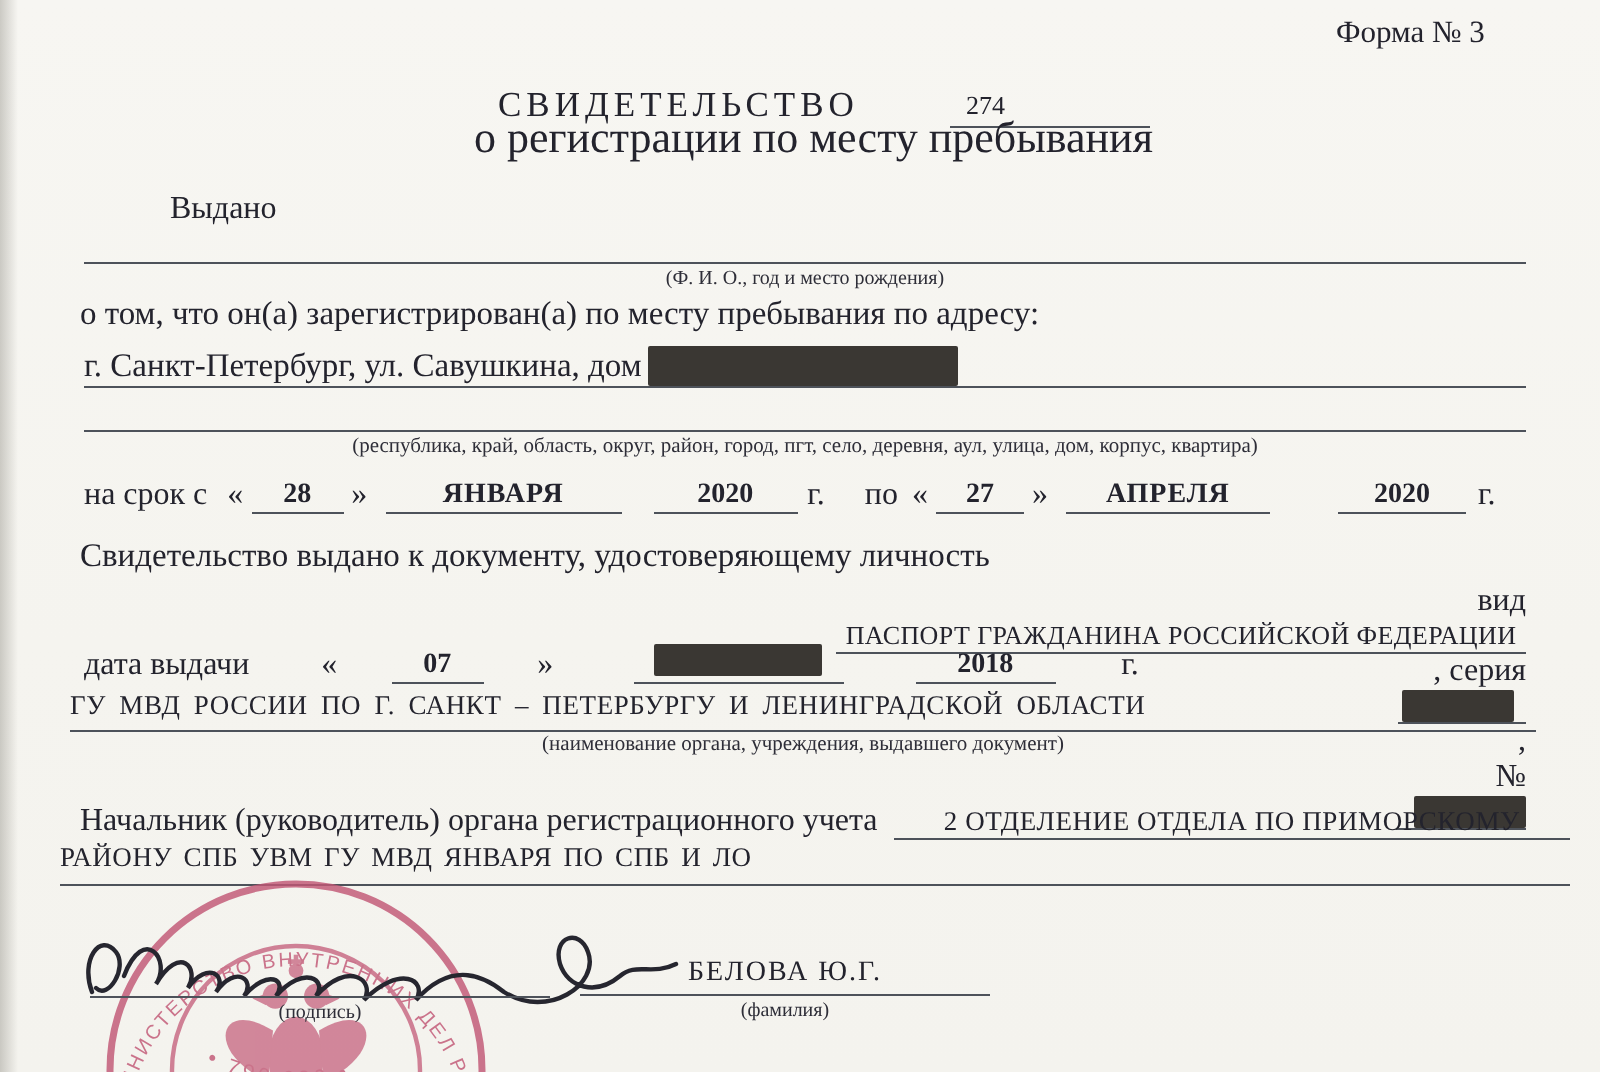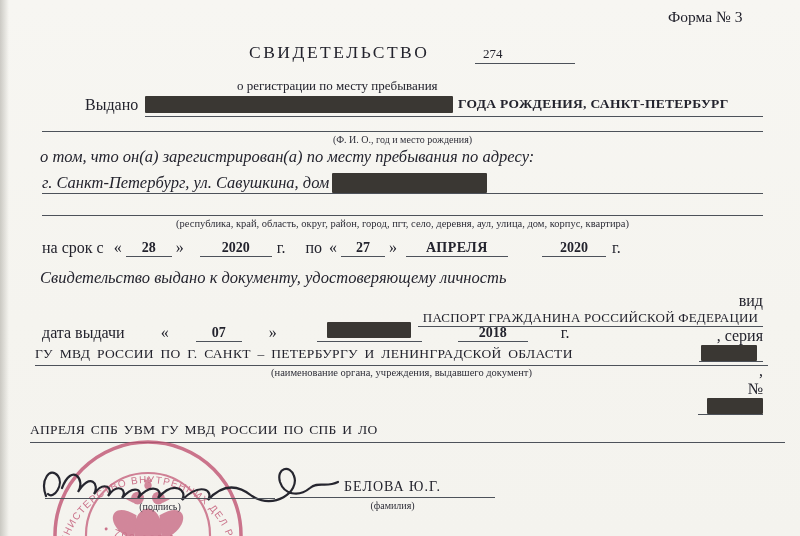--- a/index.html
+++ b/index.html
@@ -6,21 +6,21 @@
   .page {
     position:relative; width:800px; height:536px; overflow:hidden;
     background:linear-gradient(180deg,#f7f6f2 0%, #f5f4ef 60%, #f4f3ee 100%);
     font-family:"Liberation Serif","DejaVu Serif",serif;
     color:#23232d;
   }
   .page::before{ content:''; position:absolute; left:0; top:0; width:9px; height:100%;
     background:linear-gradient(90deg, rgba(150,148,140,0.45), rgba(246,245,241,0)); pointer-events:none; }
   .abs { position:absolute; }
   .t16 { font-size:16px; }
-  .t165 { font-size:16.5px;font-style:italic; }
+  .t165 { font-size:16.5px; }
   .caps { font-size:13.5px; letter-spacing:0.3px; }
   .bold { font-weight:bold; }
   .u { border-bottom:1.6px solid #4d525a; }
   .hline { border-top:1.6px solid #4d525a; height:0; }
   .cap { font-size:10px; color:#2e2e38; text-align:center; white-space:nowrap; }
   .redact { display:inline-block; background:#3a3733; border-radius:1px; }
   .flexrow { display:flex; align-items:flex-end; }
   .cell { text-align:center; }
   .stamp-stroke { stroke:var(--stamp-color,#c25876); fill:none; }
   .stamp-fill { fill:var(--stamp-color,#c25876); }
@@ -29,48 +29,43 @@
 <body>
 
 <div class="page">
 
   <div class="abs" style="left:668px; top:8px; font-size:15.5px;">Форма № 3</div>
 
   <div class="abs" style="left:249px; top:42px; font-size:17.5px; letter-spacing:2.5px;">СВИДЕТЕЛЬСТВО</div>
   <div class="abs u" style="left:475px; top:44px; width:100px; height:19px;">
     <span style="font-size:13px; padding-left:8px;">274</span>
   </div>
-  <div class="abs" style="left:237px; top:78px; font-size:13px;">о регистрации по месту пребывания</div>
+  <div class="abs" style="left:237px; top:56px; font-size:22px;">о регистрации по месту пребывания</div>
 
   <div class="abs t16" style="left:85px; top:96px;">Выдано</div>
-  <div class="abs u" style="left:145px; top:92px; width:618px; height:24px;">
-    <div class="flexrow" style="height:100%; align-items:center;">
-      <span class="redact" style="width:308px; height:17px;"></span>
-      <span class="caps bold" style="margin-left:5px; white-space:nowrap;">ГОДА РОЖДЕНИЯ, САНКТ-ПЕТЕРБУРГ</span>
-    </div>
-  </div>
   <div class="abs hline" style="left:42px; top:131px; width:721px;"></div>
   <div class="abs cap" style="left:42px; top:134px; width:721px;">(Ф. И. О., год и место рождения)</div>
 
   <div class="abs t165" style="left:40px; top:147px;">о том, что он(а) зарегистрирован(а) по месту пребывания по адресу:</div>
 
   <div class="abs u" style="left:42px; top:167px; width:721px; height:26px;">
     <div class="flexrow" style="height:100%; align-items:flex-end;">
       <span class="t165" style="white-space:nowrap;">г. Санкт-Петербург, ул. Савушкина, дом</span>
       <span class="redact" style="width:155px; height:20px; margin-left:3px;"></span>
     </div>
   </div>
   <div class="abs hline" style="left:42px; top:215px; width:721px;"></div>
   <div class="abs cap" style="left:42px; top:218px; width:721px; font-size:10.5px;">(республика, край, область, округ, район, город, пгт, село, деревня, аул, улица, дом, корпус, квартира)</div>
 
   <div class="abs flexrow" style="left:42px; top:233px; width:721px; height:24px;">
     <span class="t16">на срок с</span>
     <span class="t16" style="margin-left:10px;">«</span>
     <span class="u cell bold" style="width:46px; font-size:14px; margin-left:4px;">28</span>
     <span class="t16" style="margin-left:4px;">»</span>
+    <span class="u cell bold" style="width:118px; font-size:14px; margin-left:9px; letter-spacing:0.5px;">ЯНВАРЯ</span>
     <span class="u cell bold" style="width:72px; font-size:14px; margin-left:16px;">2020</span>
     <span class="t16" style="margin-left:5px;">г.</span>
     <span class="t16" style="margin-left:20px;">по</span>
     <span class="t16" style="margin-left:7px;">«</span>
     <span class="u cell bold" style="width:44px; font-size:14px; margin-left:4px;">27</span>
     <span class="t16" style="margin-left:4px;">»</span>
     <span class="u cell bold" style="width:102px; font-size:14px; margin-left:9px; letter-spacing:0.5px;">АПРЕЛЯ</span>
     <span class="u cell bold" style="width:64px; font-size:14px; margin-left:34px;">2020</span>
     <span class="t16" style="margin-left:6px;">г.</span>
   </div>
@@ -101,22 +96,26 @@
     </span>
     <span class="u cell bold" style="width:70px; font-size:14px; margin-left:13px;">2018</span>
     <span class="t16" style="margin-left:10px;">г.</span>
   </div>
 
   <div class="abs u" style="left:35px; top:344px; width:733px; height:21px;">
     <span class="caps" style="word-spacing:3px; white-space:nowrap;">ГУ МВД РОССИИ ПО Г. САНКТ – ПЕТЕРБУРГУ И ЛЕНИНГРАДСКОЙ ОБЛАСТИ</span>
   </div>
   <div class="abs cap" style="left:35px; top:367px; width:733px; font-size:10.5px;">(наименование органа, учреждения, выдавшего документ)</div>
 
+  <div class="abs flexrow" style="left:40px; top:396px; width:745px; height:24px;">
+    <span class="t16" style="white-space:nowrap;">Начальник (руководитель) органа регистрационного учета</span>
+    <span class="u cell caps" style="flex:1; margin-left:8px; white-space:nowrap;">2 ОТДЕЛЕНИЕ ОТДЕЛА  ПО ПРИМОРСКОМУ</span>
+  </div>
   <div class="abs u" style="left:30px; top:420px; width:755px; height:22px;">
-    <span class="caps" style="word-spacing:2px; white-space:nowrap;">АПРЕЛЯ СПБ УВМ  ГУ  МВД РОССИИ  ПО СПБ  И  ЛО</span>
+    <span class="caps" style="word-spacing:2px; white-space:nowrap;">РАЙОНУ СПБ УВМ  ГУ  МВД ЯНВАРЯ  ПО СПБ  И  ЛО</span>
   </div>
 
   <svg class="abs" style="left:50px; top:437px; opacity:0.82;" width="196" height="196" viewBox="0 0 196 196">
     <circle class="stamp-stroke" cx="98" cy="98" r="93" stroke-width="3.5"></circle>
     <circle class="stamp-stroke" cx="98" cy="98" r="62" stroke-width="2.2" opacity="0.9"></circle>
     <defs>
       <path id="ringTop" d="M14,118 A85,85 0 0 1 182,118"></path>
       <path id="numArc" d="M46,90 A92,92 0 0 0 150,90"></path>
     </defs>
     <text class="stamp-fill" style="font-size:10px; letter-spacing:1.2px; font-family:'Liberation Sans',sans-serif;">

